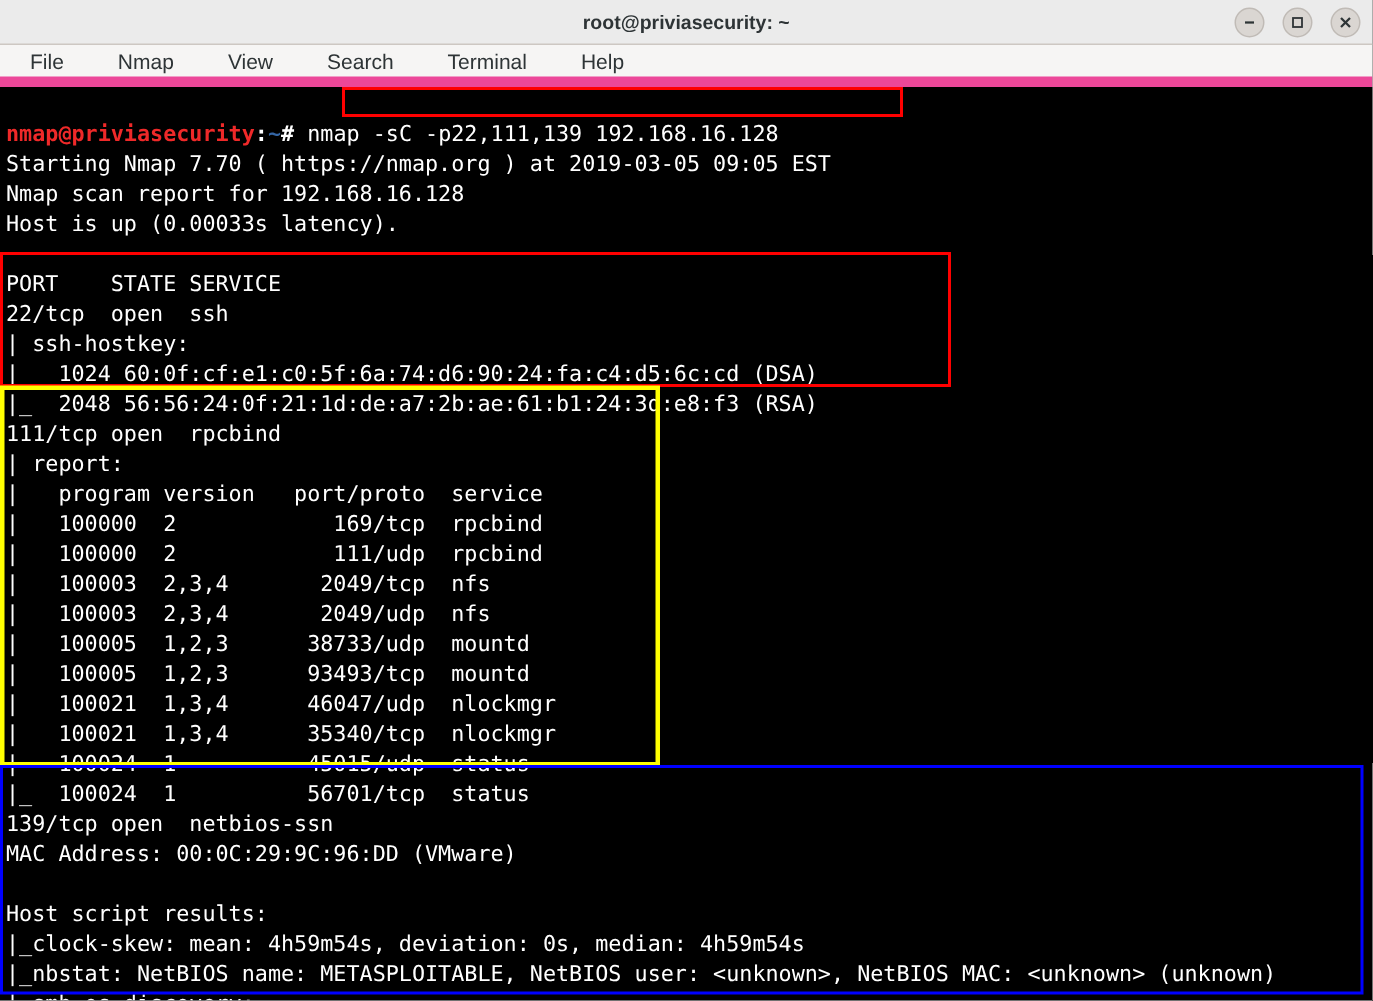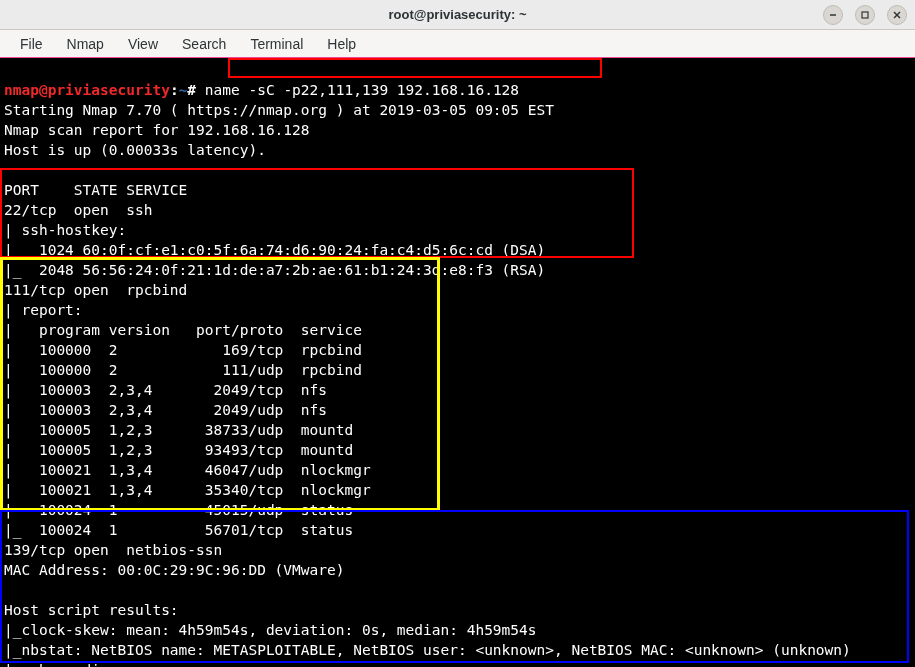--- a/index.html
+++ b/index.html
@@ -50,22 +50,22 @@
   cursor: pointer;
   font-size: 11px;
   color: #2e3436;
 }
 .menubar {
   height: 28px;
   background: #f6f5f4;
   display: flex;
   align-items: center;
   padding: 0 10px;
-  gap: 4px;
-  border-bottom: 1px solid #ec4899;
+  gap: 16px;
+  border-bottom: 7px solid #ec4899;
 }
 .menu-item {
   font-size: 14px;
   color: #2e3436;
   padding: 4px 10px;
   cursor: pointer;
 }
 .terminal {
   flex: 1;
   background: #000000;
@@ -120,21 +120,21 @@
   <div class="menubar">
     <span class="menu-item">File</span>
     <span class="menu-item">Nmap</span>
     <span class="menu-item">View</span>
     <span class="menu-item">Search</span>
     <span class="menu-item">Terminal</span>
     <span class="menu-item">Help</span>
   </div>
 
   <div class="terminal">
-<span class="prompt-user">nmap@priviasecurity</span><span class="prompt-colon">:</span><span class="prompt-path">~</span><span class="prompt-hash">#</span> <span>name -sC -p22,111,139 192.168.16.128</span>
+<span class="prompt-user">nmap@priviasecurity</span><span class="prompt-colon">:</span><span class="prompt-path">~</span><span class="prompt-hash">#</span> <span>nmap -sC -p22,111,139 192.168.16.128</span>
 <span>Starting Nmap 7.70 ( https://nmap.org ) at 2019-03-05 09:05 EST</span>
 <span>Nmap scan report for 192.168.16.128</span>
 <span>Host is up (0.00033s latency).</span>
 <span></span>
 <span>PORT    STATE SERVICE</span>
 <span>22/tcp  open  ssh</span>
 <span>| ssh-hostkey:</span>
 <span>|   1024 60:0f:cf:e1:c0:5f:6a:74:d6:90:24:fa:c4:d5:6c:cd (DSA)</span>
 <span>|_  2048 56:56:24:0f:21:1d:de:a7:2b:ae:61:b1:24:3d:e8:f3 (RSA)</span>
 <span>111/tcp open  rpcbind</span>

